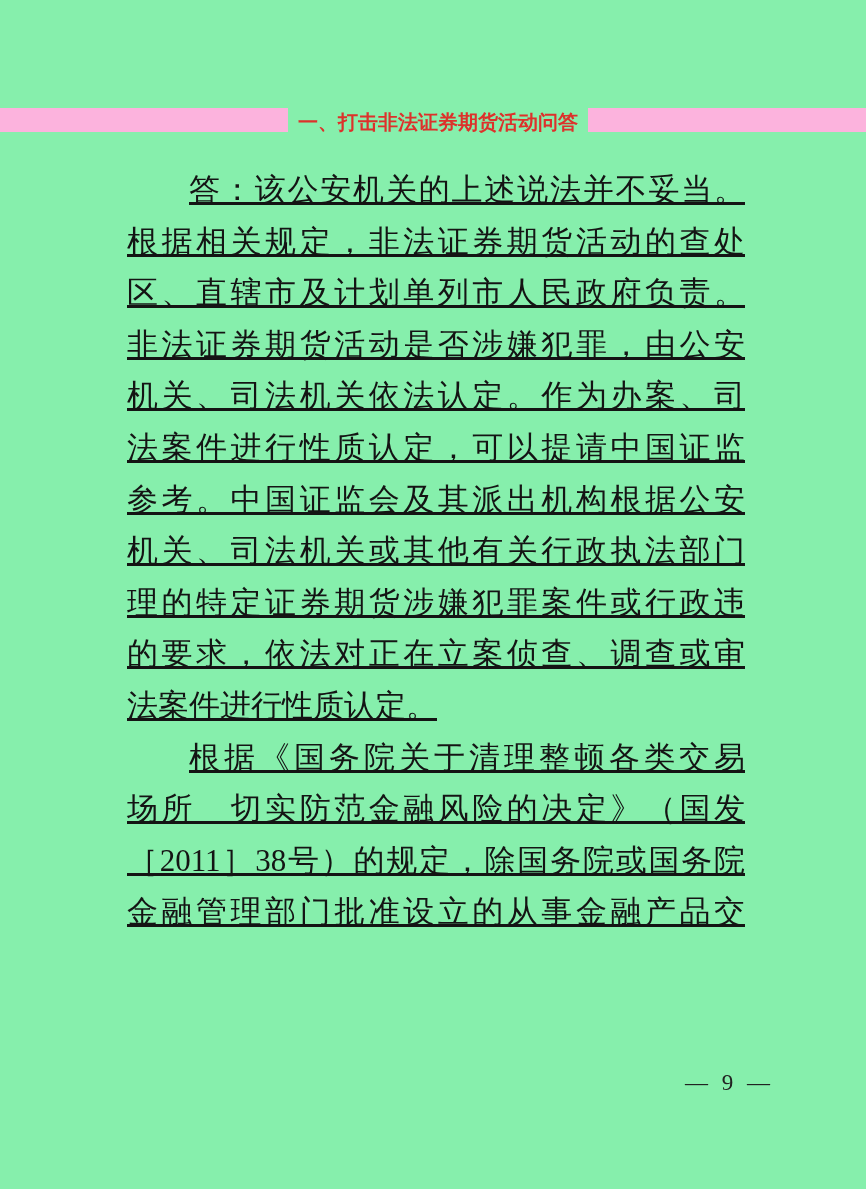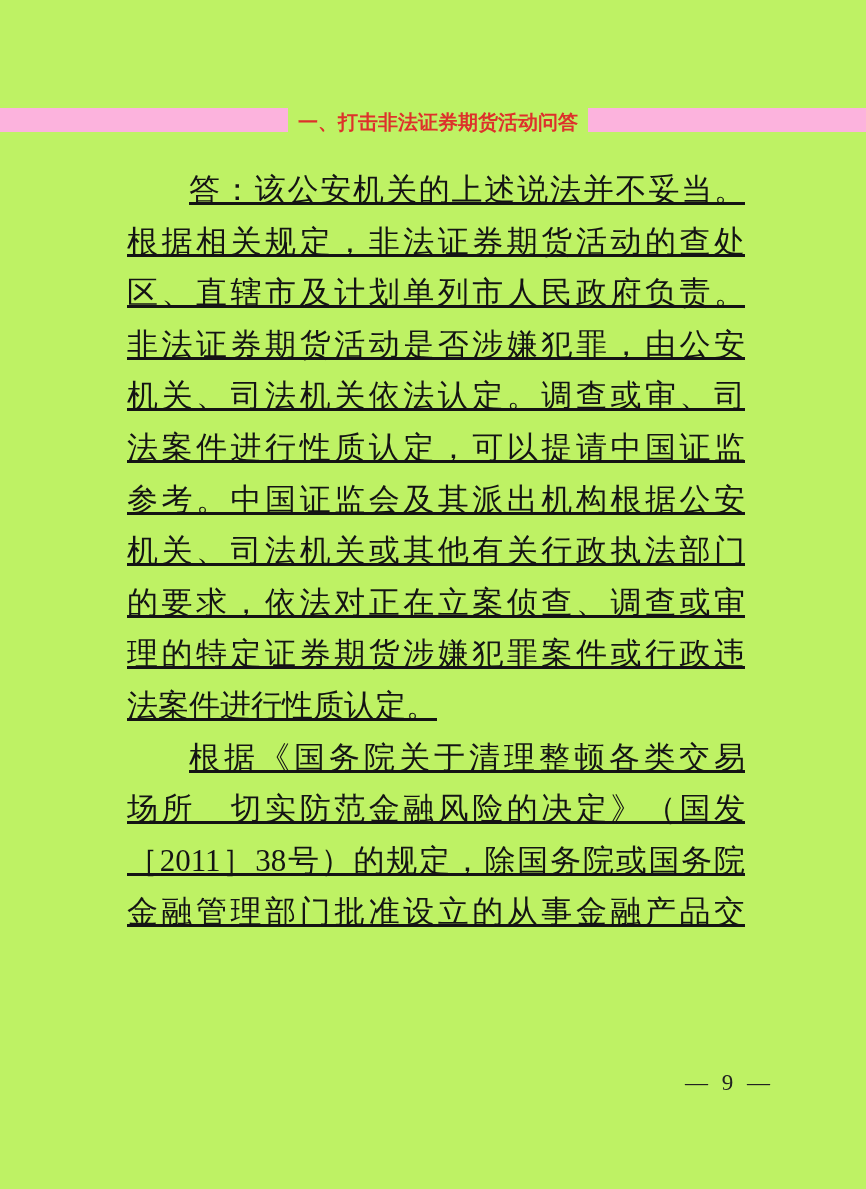--- a/index.html
+++ b/index.html
@@ -12,21 +12,21 @@
     background: #ffffff;
     font-family: "Liberation Serif", "DejaVu Serif", serif;
     position: relative;
     overflow: hidden;
   }
   .page {
     position: absolute;
     left: 0; top: 0;
     width: 866px;
     height: 1189px;
-    background: #bef264;
+    background: #86efac;
   }
 
   
   .header {
     position: absolute;
     top: 108px;
     left: 0;
     width: 866px;
     height: 24px;
   }
@@ -97,26 +97,26 @@
     <div class="bar bar-left"></div>
     <div class="chapter-title">一、打击非法证券期货活动问答</div>
     <div class="bar bar-right"></div>
   </div>
 
   <div class="body-text">
     <div class="line indent">答：该公安机关的上述说法并不妥当。</div>
     <div class="line">根据相关规定，非法证券期货活动的查处</div>
     <div class="line">区、直辖市及计划单列市人民政府负责。</div>
     <div class="line">非法证券期货活动是否涉嫌犯罪，由公安</div>
-    <div class="line">机关、司法机关依法认定。调查或审、司</div>
+    <div class="line">机关、司法机关依法认定。作为办案、司</div>
     <div class="line">法案件进行性质认定，可以提请中国证监</div>
     <div class="line">参考。中国证监会及其派出机构根据公安</div>
     <div class="line">机关、司法机关或其他有关行政执法部门</div>
+    <div class="line">理的特定证券期货涉嫌犯罪案件或行政违</div>
     <div class="line">的要求，依法对正在立案侦查、调查或审</div>
-    <div class="line">理的特定证券期货涉嫌犯罪案件或行政违</div>
     <div class="line flush">法案件进行性质认定。</div>
     <div class="line indent">根据《国务院关于清理整顿各类交易</div>
     <div class="line">场所　切实防范金融风险的决定》（国发</div>
     <div class="line">［2011］38号）的规定，除国务院或国务院</div>
     <div class="line">金融管理部门批准设立的从事金融产品交</div>
   </div>
 
   <div class="page-number">— 9 —</div>
 
 </div>

